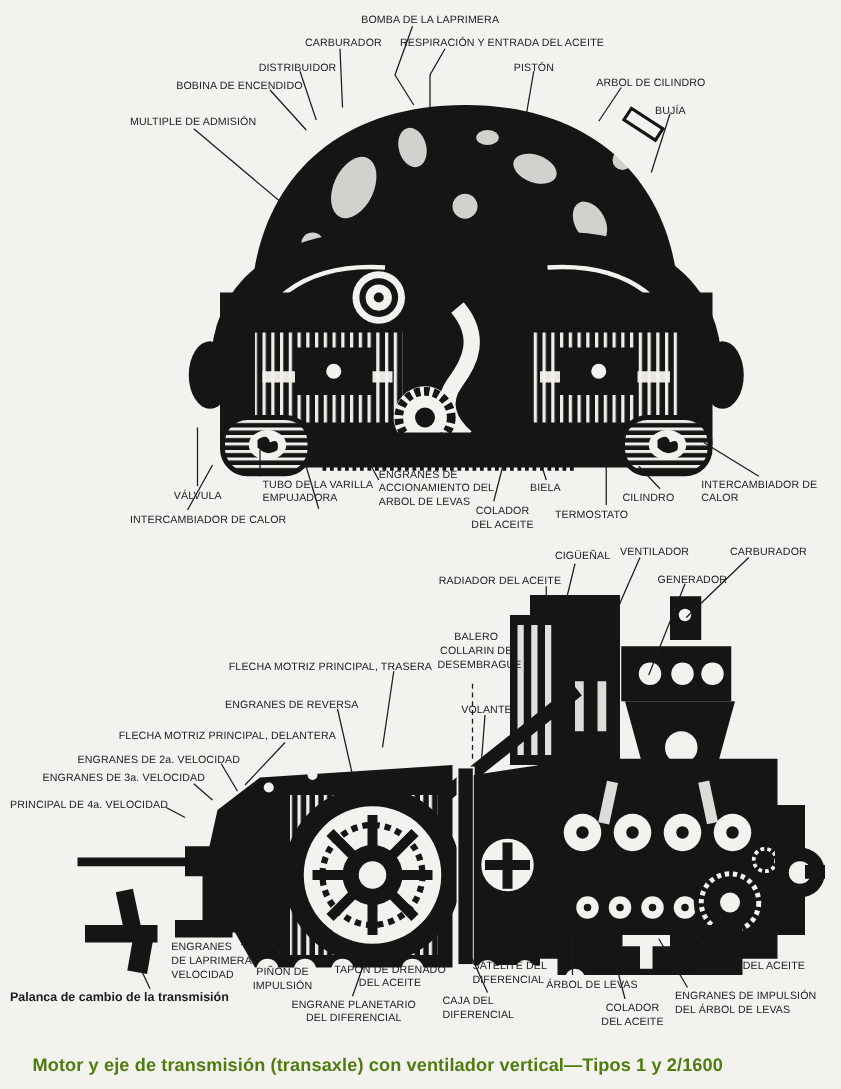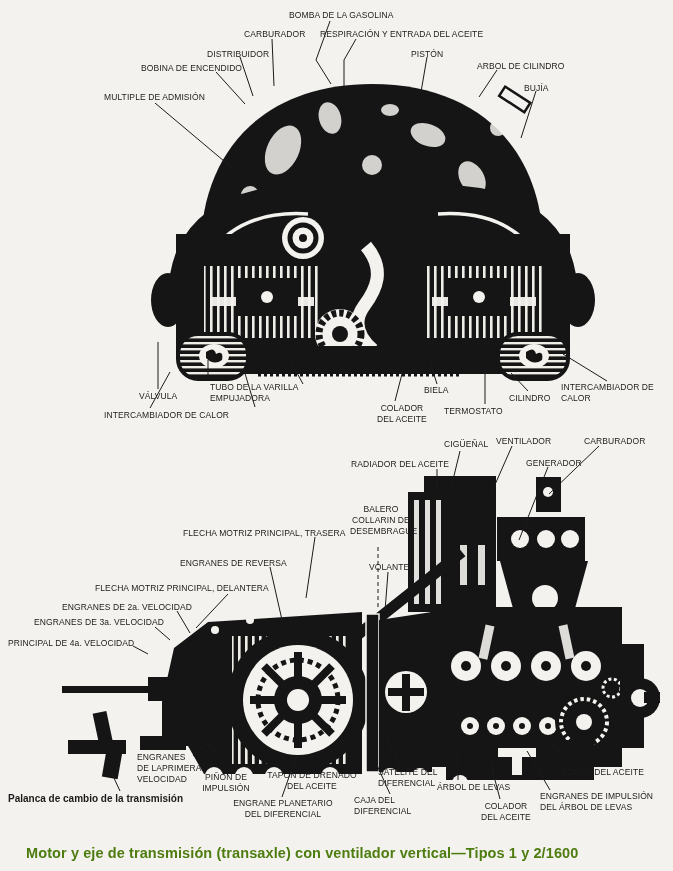--- a/index.html
+++ b/index.html
@@ -243,38 +243,41 @@
     <line x1="282" y1="797" x2="296" y2="757"></line>
     <line x1="400" y1="766" x2="383" y2="732"></line>
     <line x1="390" y1="794" x2="372" y2="754"></line>
     <line x1="458" y1="780" x2="458" y2="751"></line>
     <line x1="500" y1="799" x2="490" y2="761"></line>
     <line x1="578" y1="766" x2="551" y2="744"></line>
     <line x1="550" y1="790" x2="527" y2="751"></line>
   </g>
 </svg>
 
-<div class="lbl" style="left:289px;top:10px">BOMBA DE LA GASOLINA</div>
+<div class="lbl" style="left:289px;top:10px">BOMBA DE LA LAPRIMERA</div>
 <div class="lbl" style="left:244px;top:29px">CARBURADOR</div>
 <div class="lbl" style="left:320px;top:29px">RESPIRACIÓN Y ENTRADA DEL ACEITE</div>
 <div class="lbl" style="left:207px;top:49px">DISTRIBUIDOR</div>
 <div class="lbl" style="left:411px;top:49px">PISTÓN</div>
 <div class="lbl" style="left:141px;top:63px">BOBINA DE ENCENDIDO</div>
 <div class="lbl" style="left:477px;top:61px">ARBOL DE CILINDRO</div>
 <div class="lbl" style="left:104px;top:92px">MULTIPLE DE ADMISIÓN</div>
 <div class="lbl" style="left:524px;top:83px">BUJÍA</div>
 <div class="lbl" style="left:139px;top:391px">VÁLVULA</div>
 <div class="lbl" style="left:104px;top:410px">INTERCAMBIADOR DE CALOR</div>
 <div class="lbl" style="left:210px;top:382px">TUBO DE LA VARILLA
 EMPUJADORA</div>
+<div class="lbl" style="left:303px;top:374px">ENGRANES DE
+ACCIONAMIENTO DEL
+ARBOL DE LEVAS</div>
 <div class="lbl c" style="left:372px;top:403px;width:60px">COLADOR
 DEL ACEITE</div>
 <div class="lbl" style="left:424px;top:385px">BIELA</div>
 <div class="lbl" style="left:444px;top:406px">TERMOSTATO</div>
-<div class="lbl" style="left:509px;top:393px">CILINDRO</div>
+<div class="lbl" style="left:498px;top:393px">CILINDRO</div>
 <div class="lbl" style="left:561px;top:382px">INTERCAMBIADOR DE CALOR</div>
 
 <div class="lbl" style="left:444px;top:439px">CIGÜEÑAL</div>
 <div class="lbl" style="left:496px;top:436px">VENTILADOR</div>
 <div class="lbl" style="left:584px;top:436px">CARBURADOR</div>
 <div class="lbl" style="left:351px;top:459px">RADIADOR DEL ACEITE</div>
 <div class="lbl" style="left:526px;top:458px">GENERADOR</div>
 <div class="lbl c" style="left:350px;top:504px;width:62px">BALERO
 COLLARIN DE
 DESEMBRAGUE</div>

